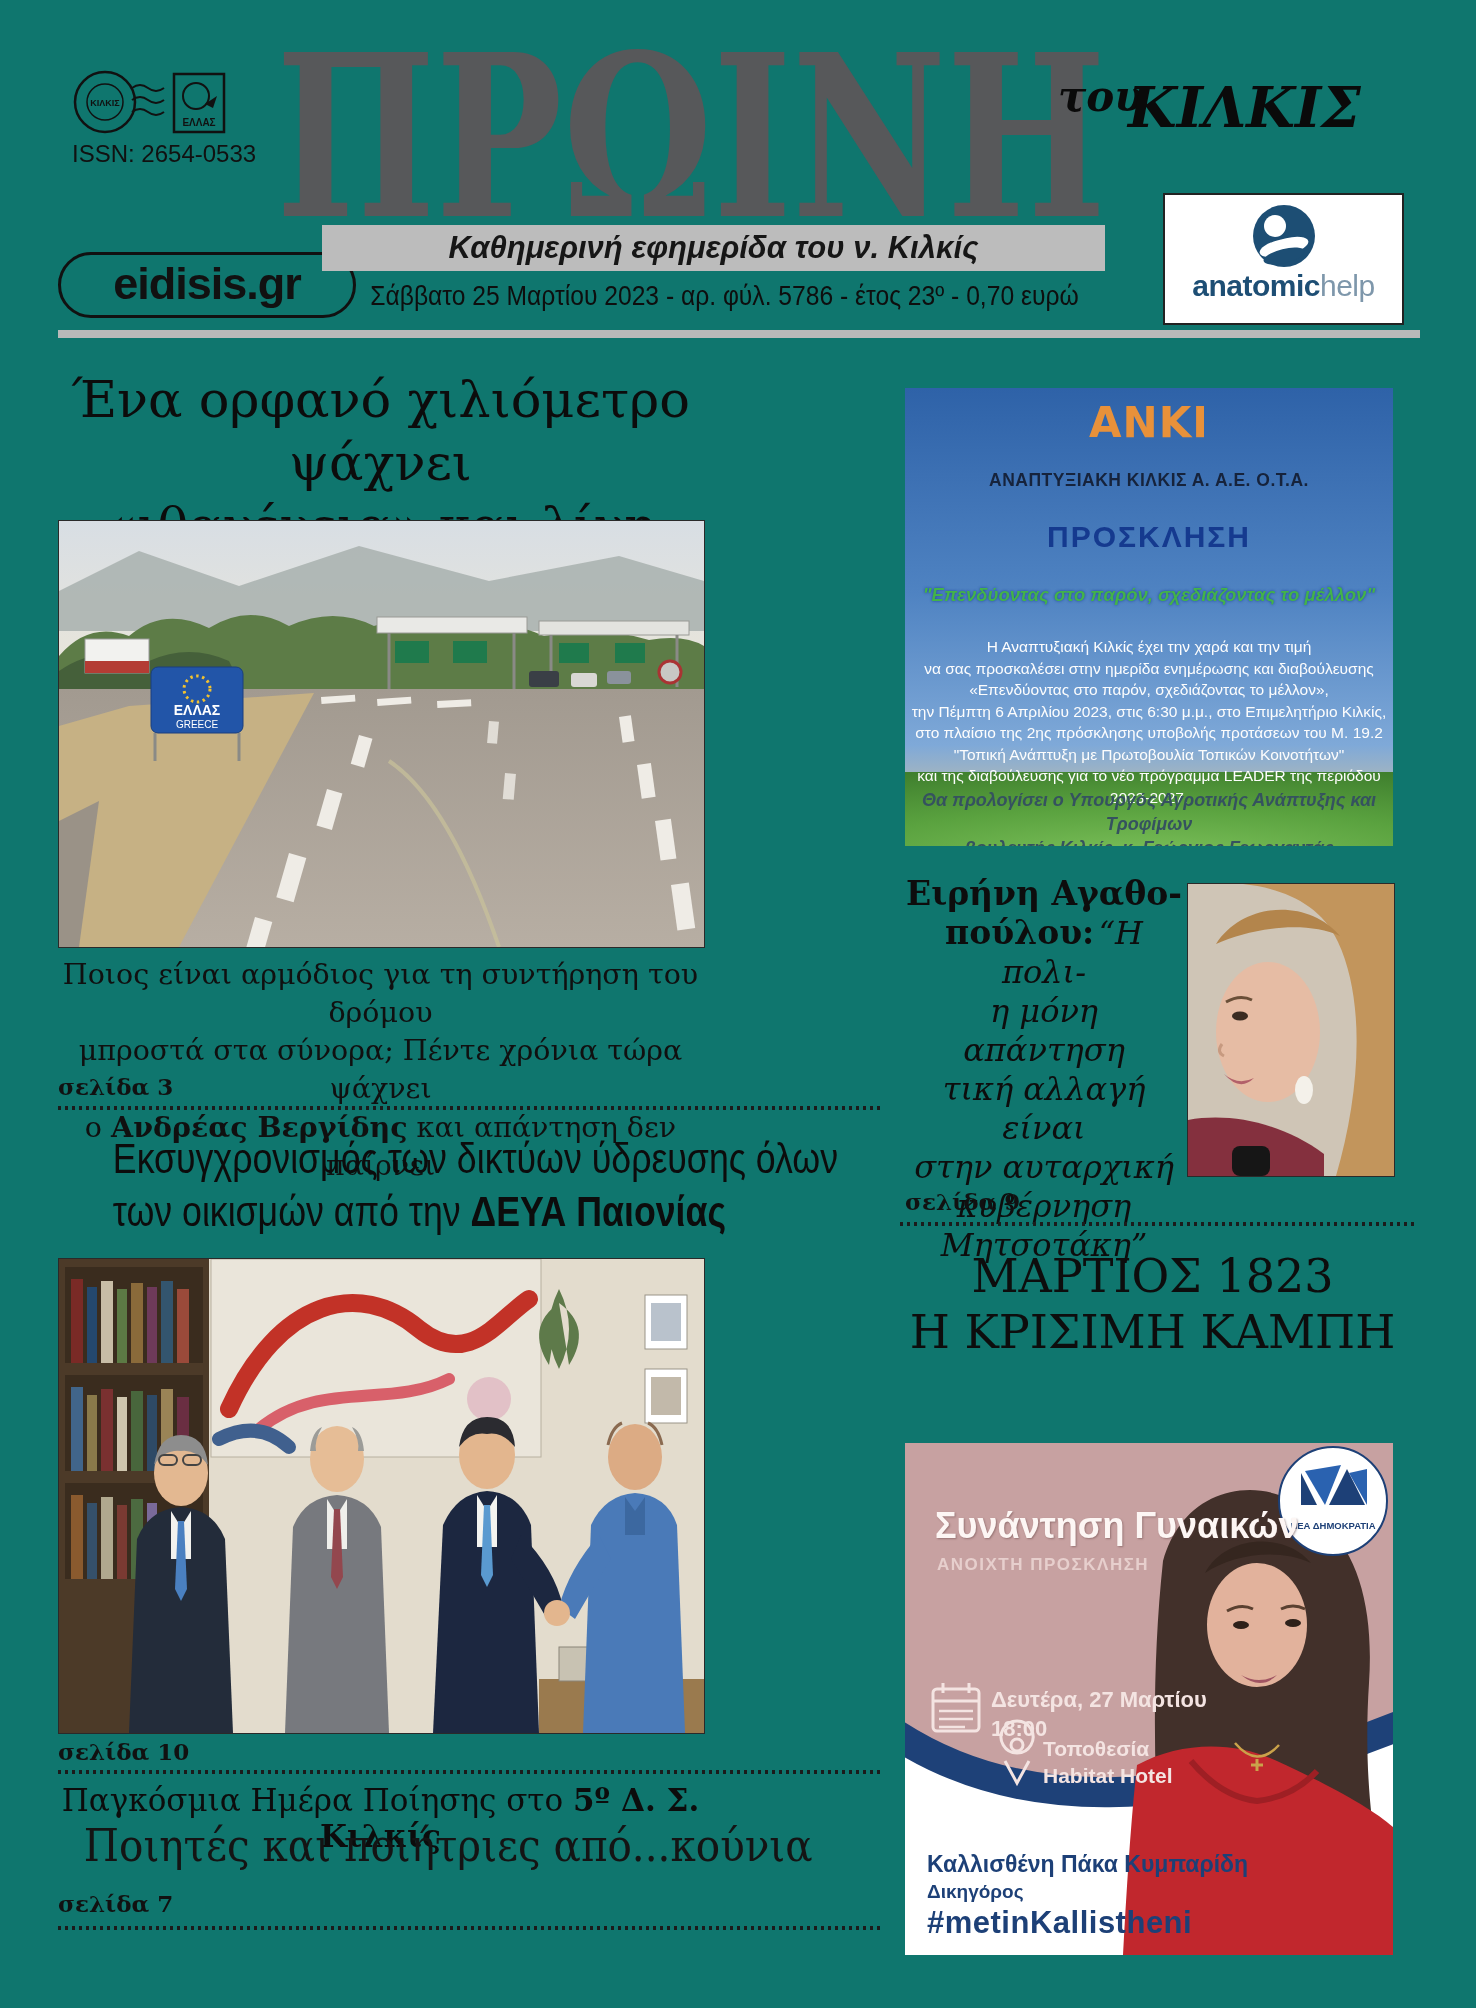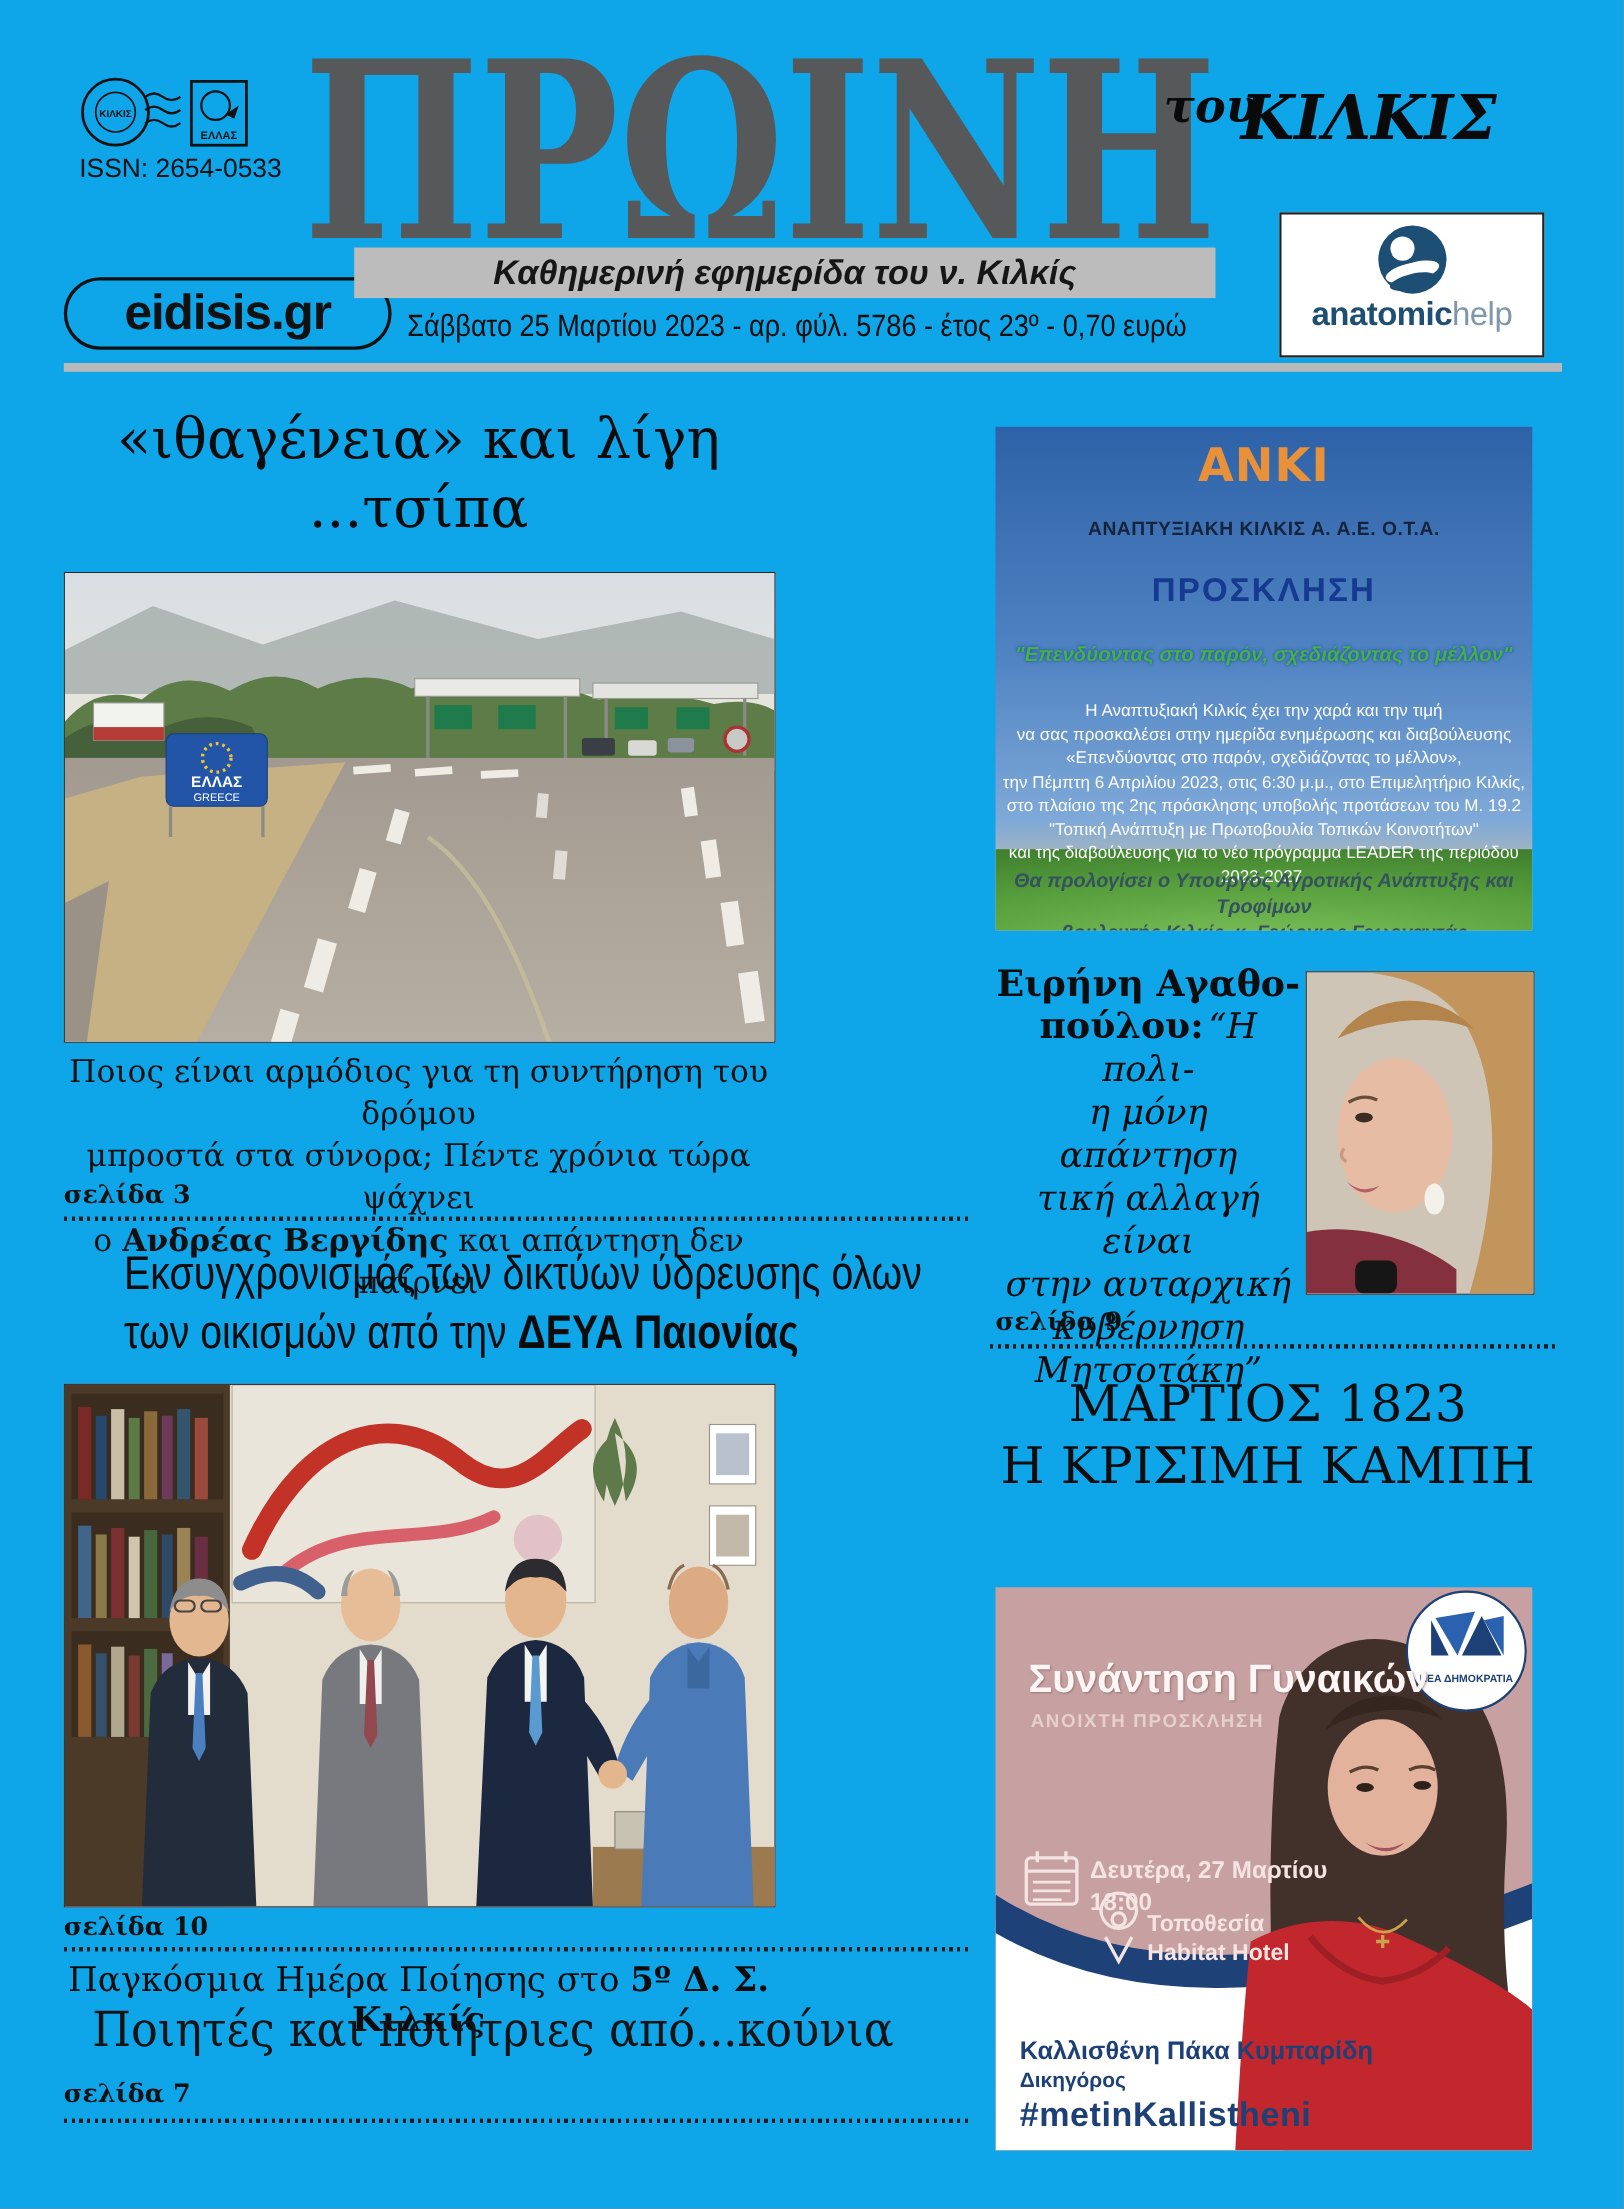--- a/index.html
+++ b/index.html
@@ -1,16 +1,16 @@
 <!DOCTYPE html>
 <html><head>
 <meta charset="utf-8">
 <style>
   html,body{margin:0;padding:0;background:#888;}
-  .page{position:relative;width:1476px;height:2008px;background:#0ea5e9;overflow:hidden;
+  .page{position:relative;width:1476px;height:2008px;background:#0f766e;overflow:hidden;
         font-family:"Liberation Sans",sans-serif;color:#111;}
   .abs{position:absolute;}
   .serif{font-family:"DejaVu Serif",serif;}
   .sans{font-family:"Liberation Sans",sans-serif;}
   .center{text-align:center;}
   .b{font-weight:bold;}
   .i{font-style:italic;}
   .dotted{height:4px;background-image:repeating-linear-gradient(90deg,#1b1b1b 0 3px,transparent 3px 7px);}
   .pageref{font-family:"DejaVu Serif",serif;font-weight:bold;font-size:23px;color:#111;}
   
@@ -104,20 +104,21 @@
       <span class="swoosh2"></span>
     </div>
     <div class="anatext sans">
       <span class="b" style="color:#1d4e74;">anatomic</span><span style="color:#7e97ab;">help</span>
     </div>
   </div>
 
   <div class="abs grayrule" style="left:58px;top:330px;"></div>
 
   <div class="abs hl1 serif center" style="left:58px;top:368px;">
+    <div>Ένα ορφανό χιλιόμετρο ψάχνει</div>
     <div>«ιθαγένεια» και λίγη ...τσίπα</div>
   </div>
 
   <div class="abs photoframe" style="left:58px;top:520px;width:645px;height:426px;">
     <svg width="645" height="426" viewBox="0 0 645 426">
       <defs>
         <linearGradient id="sky" x1="0" y1="0" x2="0" y2="1">
           <stop offset="0" stop-color="#d8dee4"></stop>
             <stop offset="1" stop-color="#ece7d8"></stop>
         </linearGradient>

